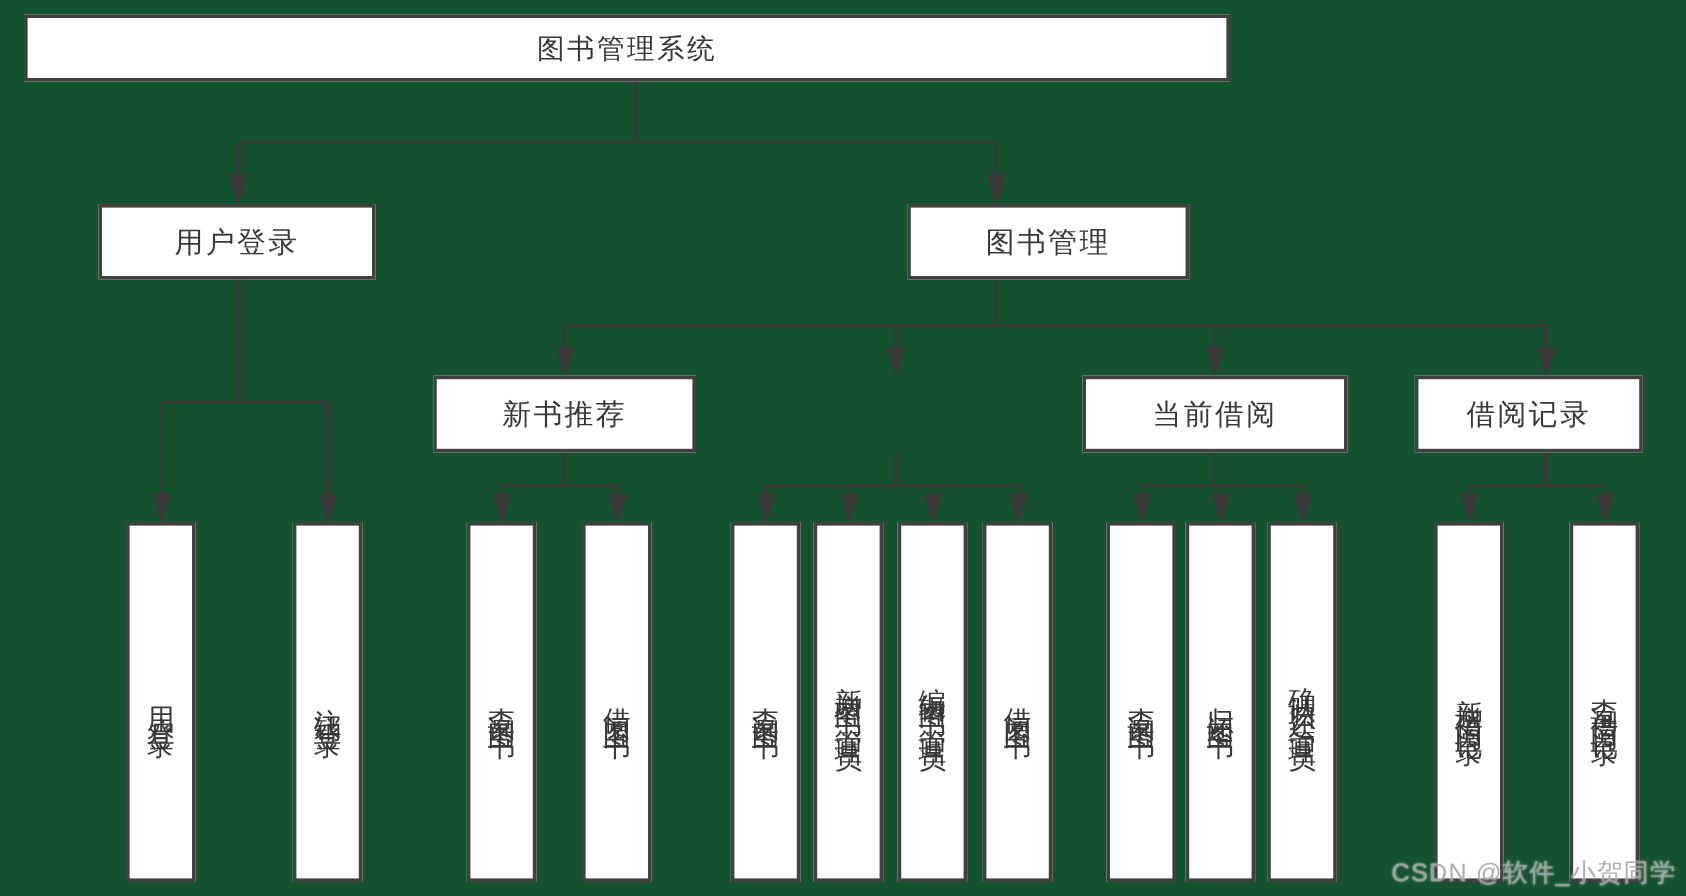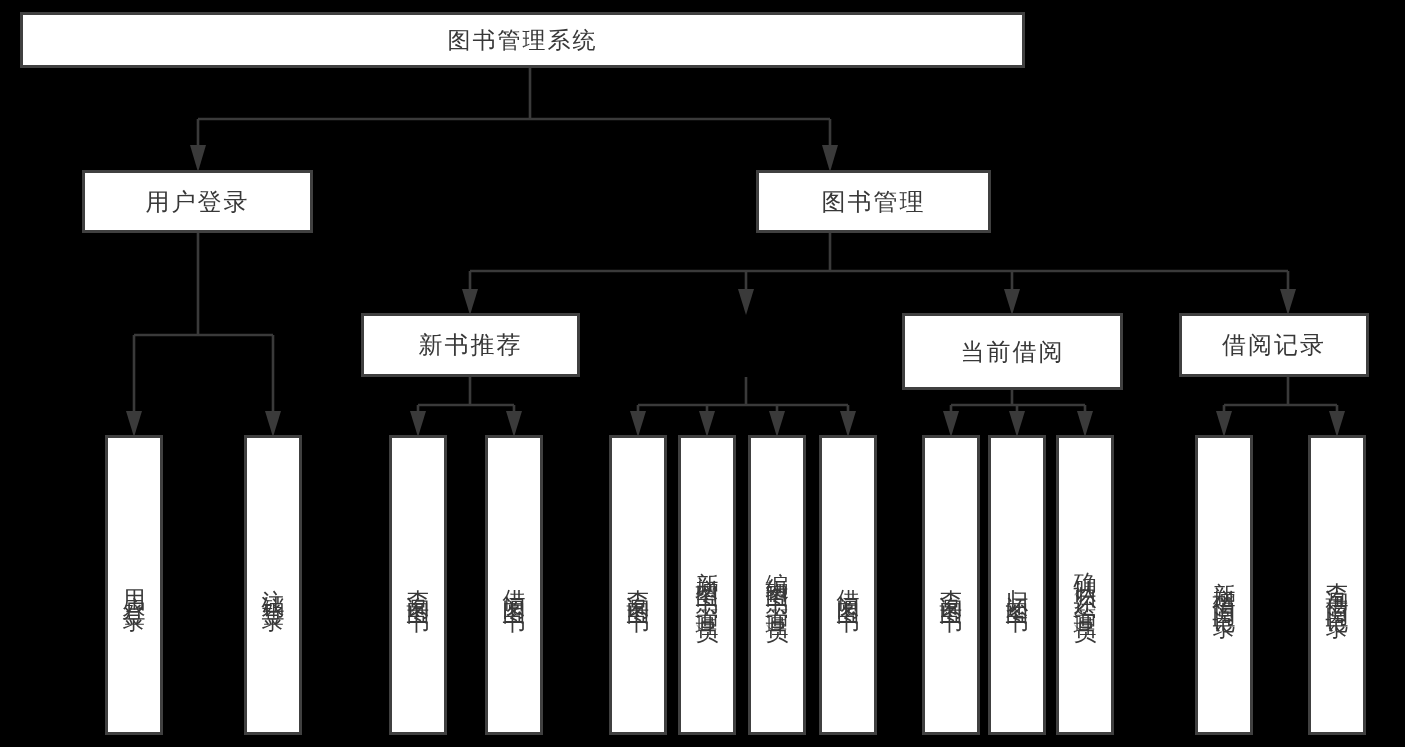--- a/index.html
+++ b/index.html
@@ -1,20 +1,20 @@
 <!DOCTYPE html>
 <html><head>
 <meta charset="utf-8">
 <style>
   html, body { margin: 0; padding: 0; background: #ffffff; }
   #canvas {
     position: relative;
     width: 1405px;
     height: 747px;
-    background: #000000;
+    background: #14532d;
     font-family: "Liberation Sans", "DejaVu Sans", sans-serif;
     overflow: hidden;
   }
   #wires {
     position: absolute;
     left: 0; top: 0;
     width: 1405px; height: 747px;
     z-index: 1;
   }
   .box {
@@ -99,35 +99,36 @@
       <polygon points="1329,411 1345,411 1337,437"></polygon>
     </g>
   </svg>
 
   <div class="box title" style="left:20px; top:12px; width:1005px; height:56px;">图书管理系统</div>
 
   <div class="box" style="left:82px; top:170px; width:231px; height:63px;">用户登录</div>
   <div class="box" style="left:712px; top:170px; width:235px; height:63px;margin-left:44px;">图书管理</div>
 
   <div class="box" style="left:361px; top:313px; width:219px; height:64px;">新书推荐</div>
-  <div class="box" style="left:902px; top:313px; width:221px; height:77px;">当前借阅</div>
+  <div class="box" style="left:902px; top:313px; width:221px; height:64px;">当前借阅</div>
   <div class="box" style="left:1179px; top:313px; width:190px; height:64px;">借阅记录</div>
 
   <div class="vbox" style="left:105px;">用户登录</div>
   <div class="vbox" style="left:244px;">注销登录</div>
 
   <div class="vbox" style="left:389px;">查询图书</div>
   <div class="vbox" style="left:485px;">借阅图书</div>
 
   <div class="vbox" style="left:609px;">查询图书</div>
   <div class="vbox" style="left:678px;">新增图书（管理员）</div>
   <div class="vbox" style="left:748px;">编辑图书（管理员）</div>
   <div class="vbox" style="left:819px;">借阅图书</div>
 
   <div class="vbox" style="left:922px;">查询图书</div>
   <div class="vbox" style="left:988px;">归还图书</div>
   <div class="vbox" style="left:1056px;">确认归还（管理员）</div>
 
   <div class="vbox" style="left:1195px;">新增借阅记录</div>
   <div class="vbox" style="left:1308px;">查询借阅记录</div>
 
+  <div class="watermark">CSDN @软件_小贺同学</div>
 
 </div>
 
 </body></html>

